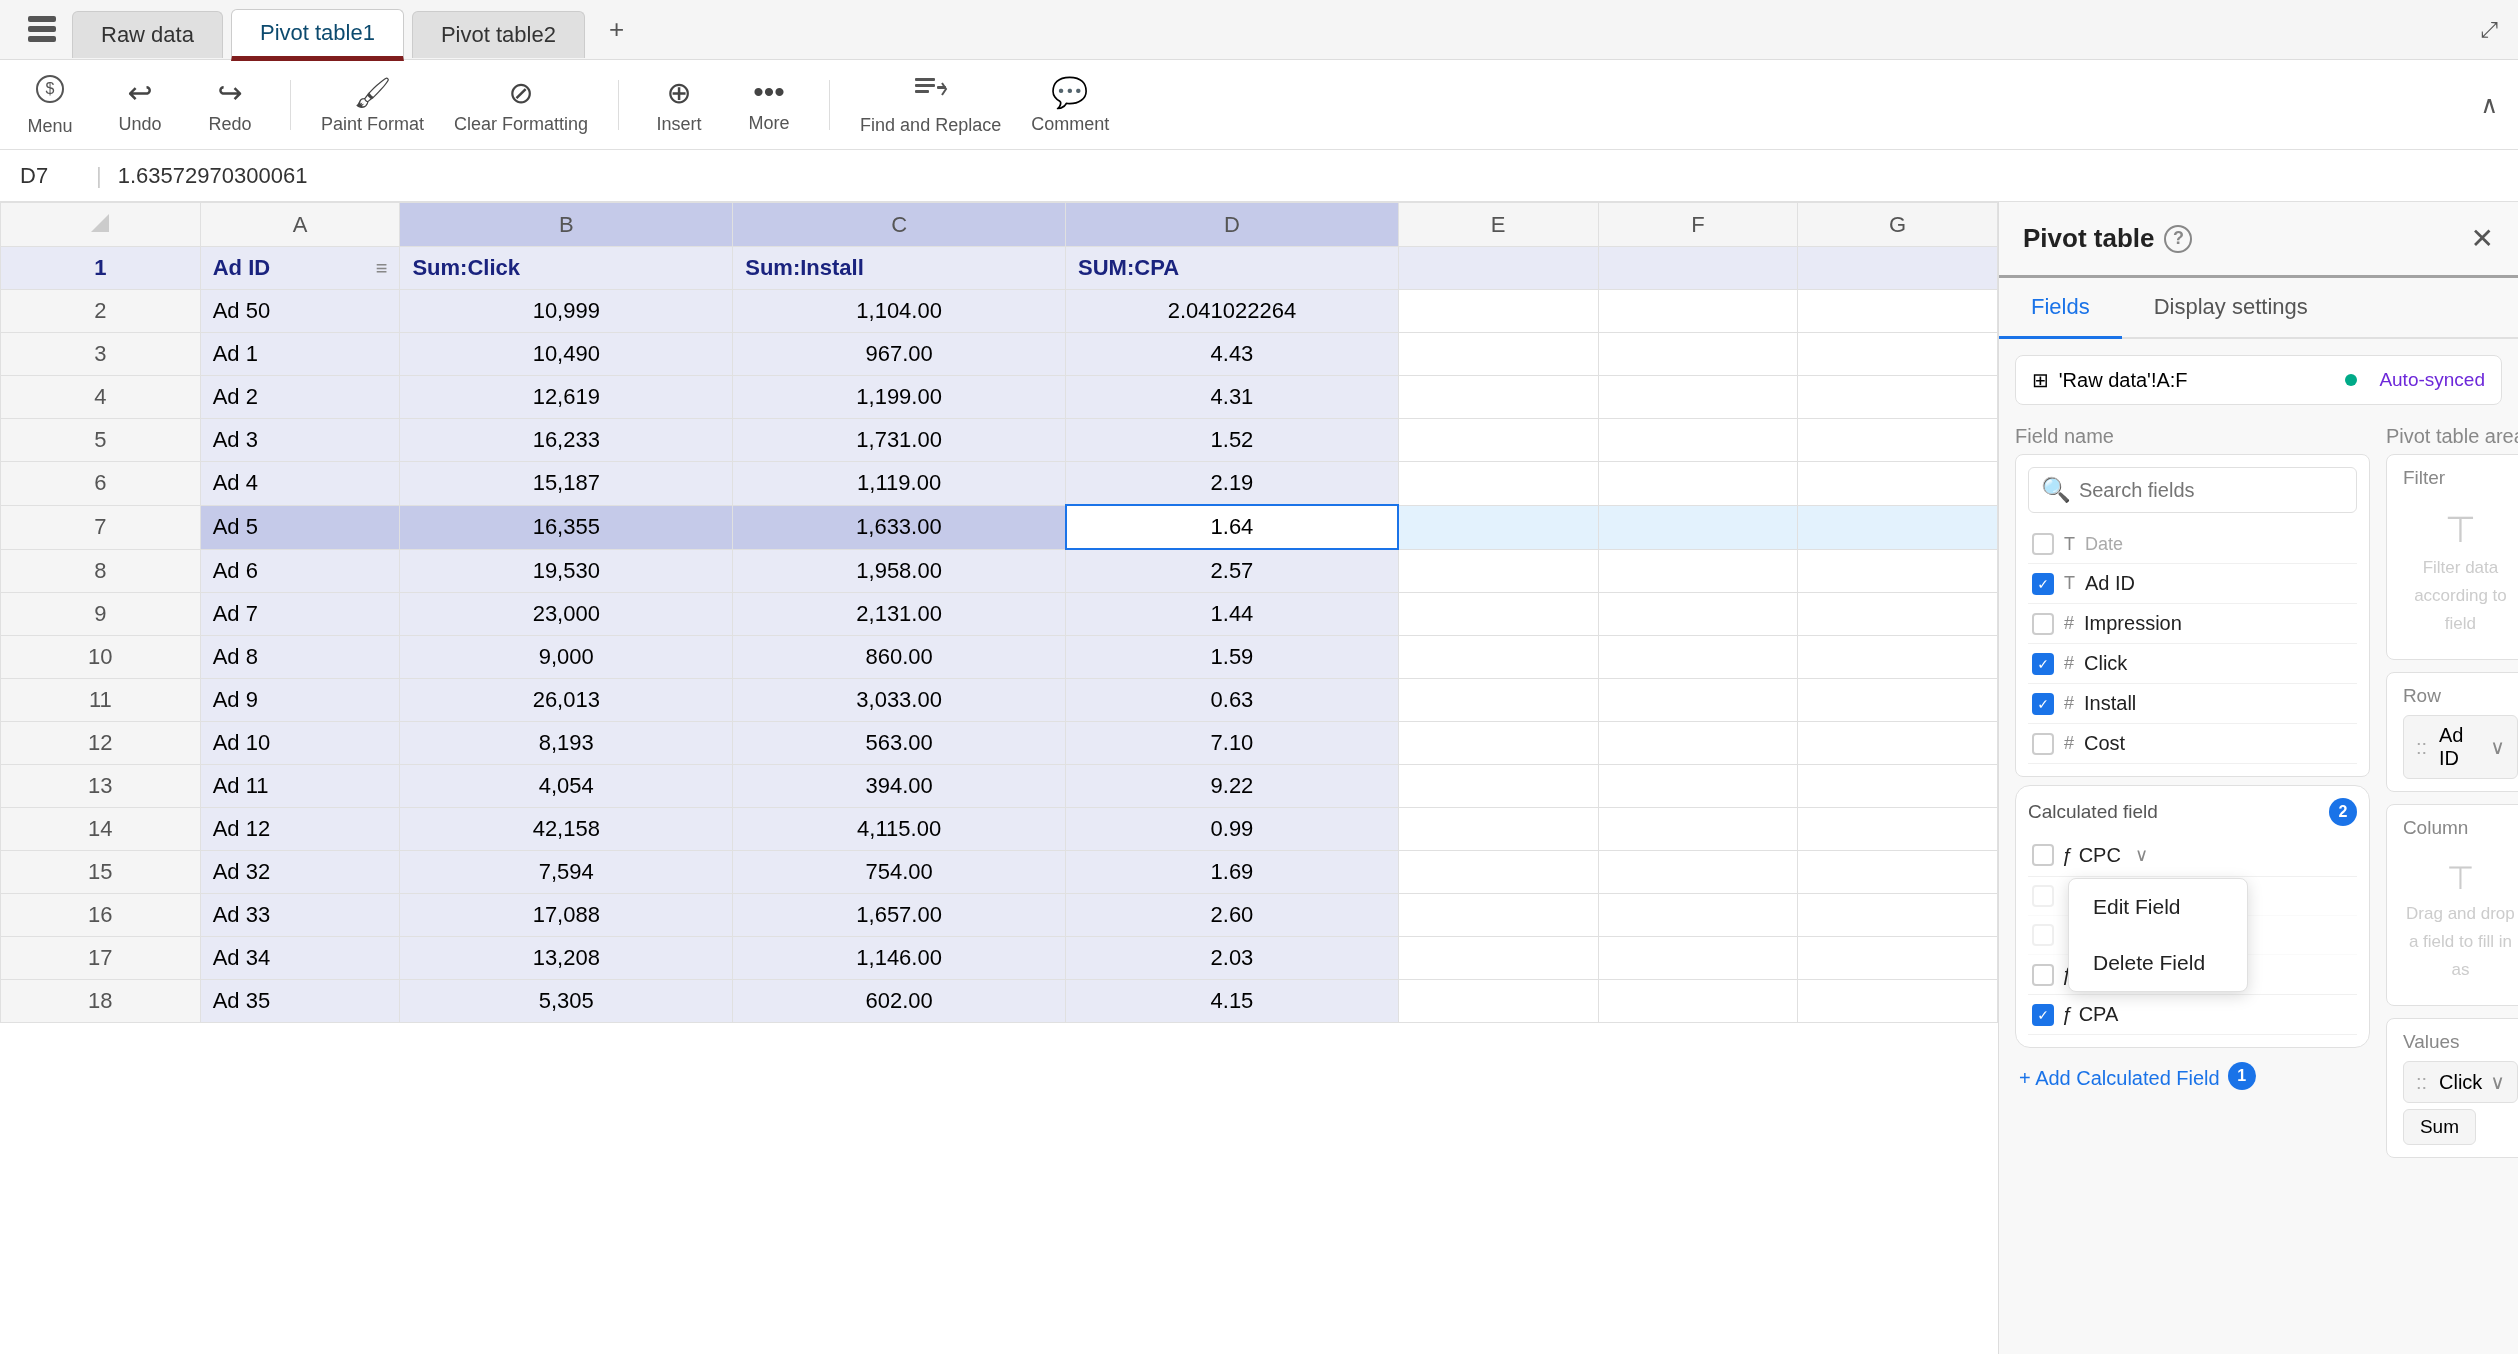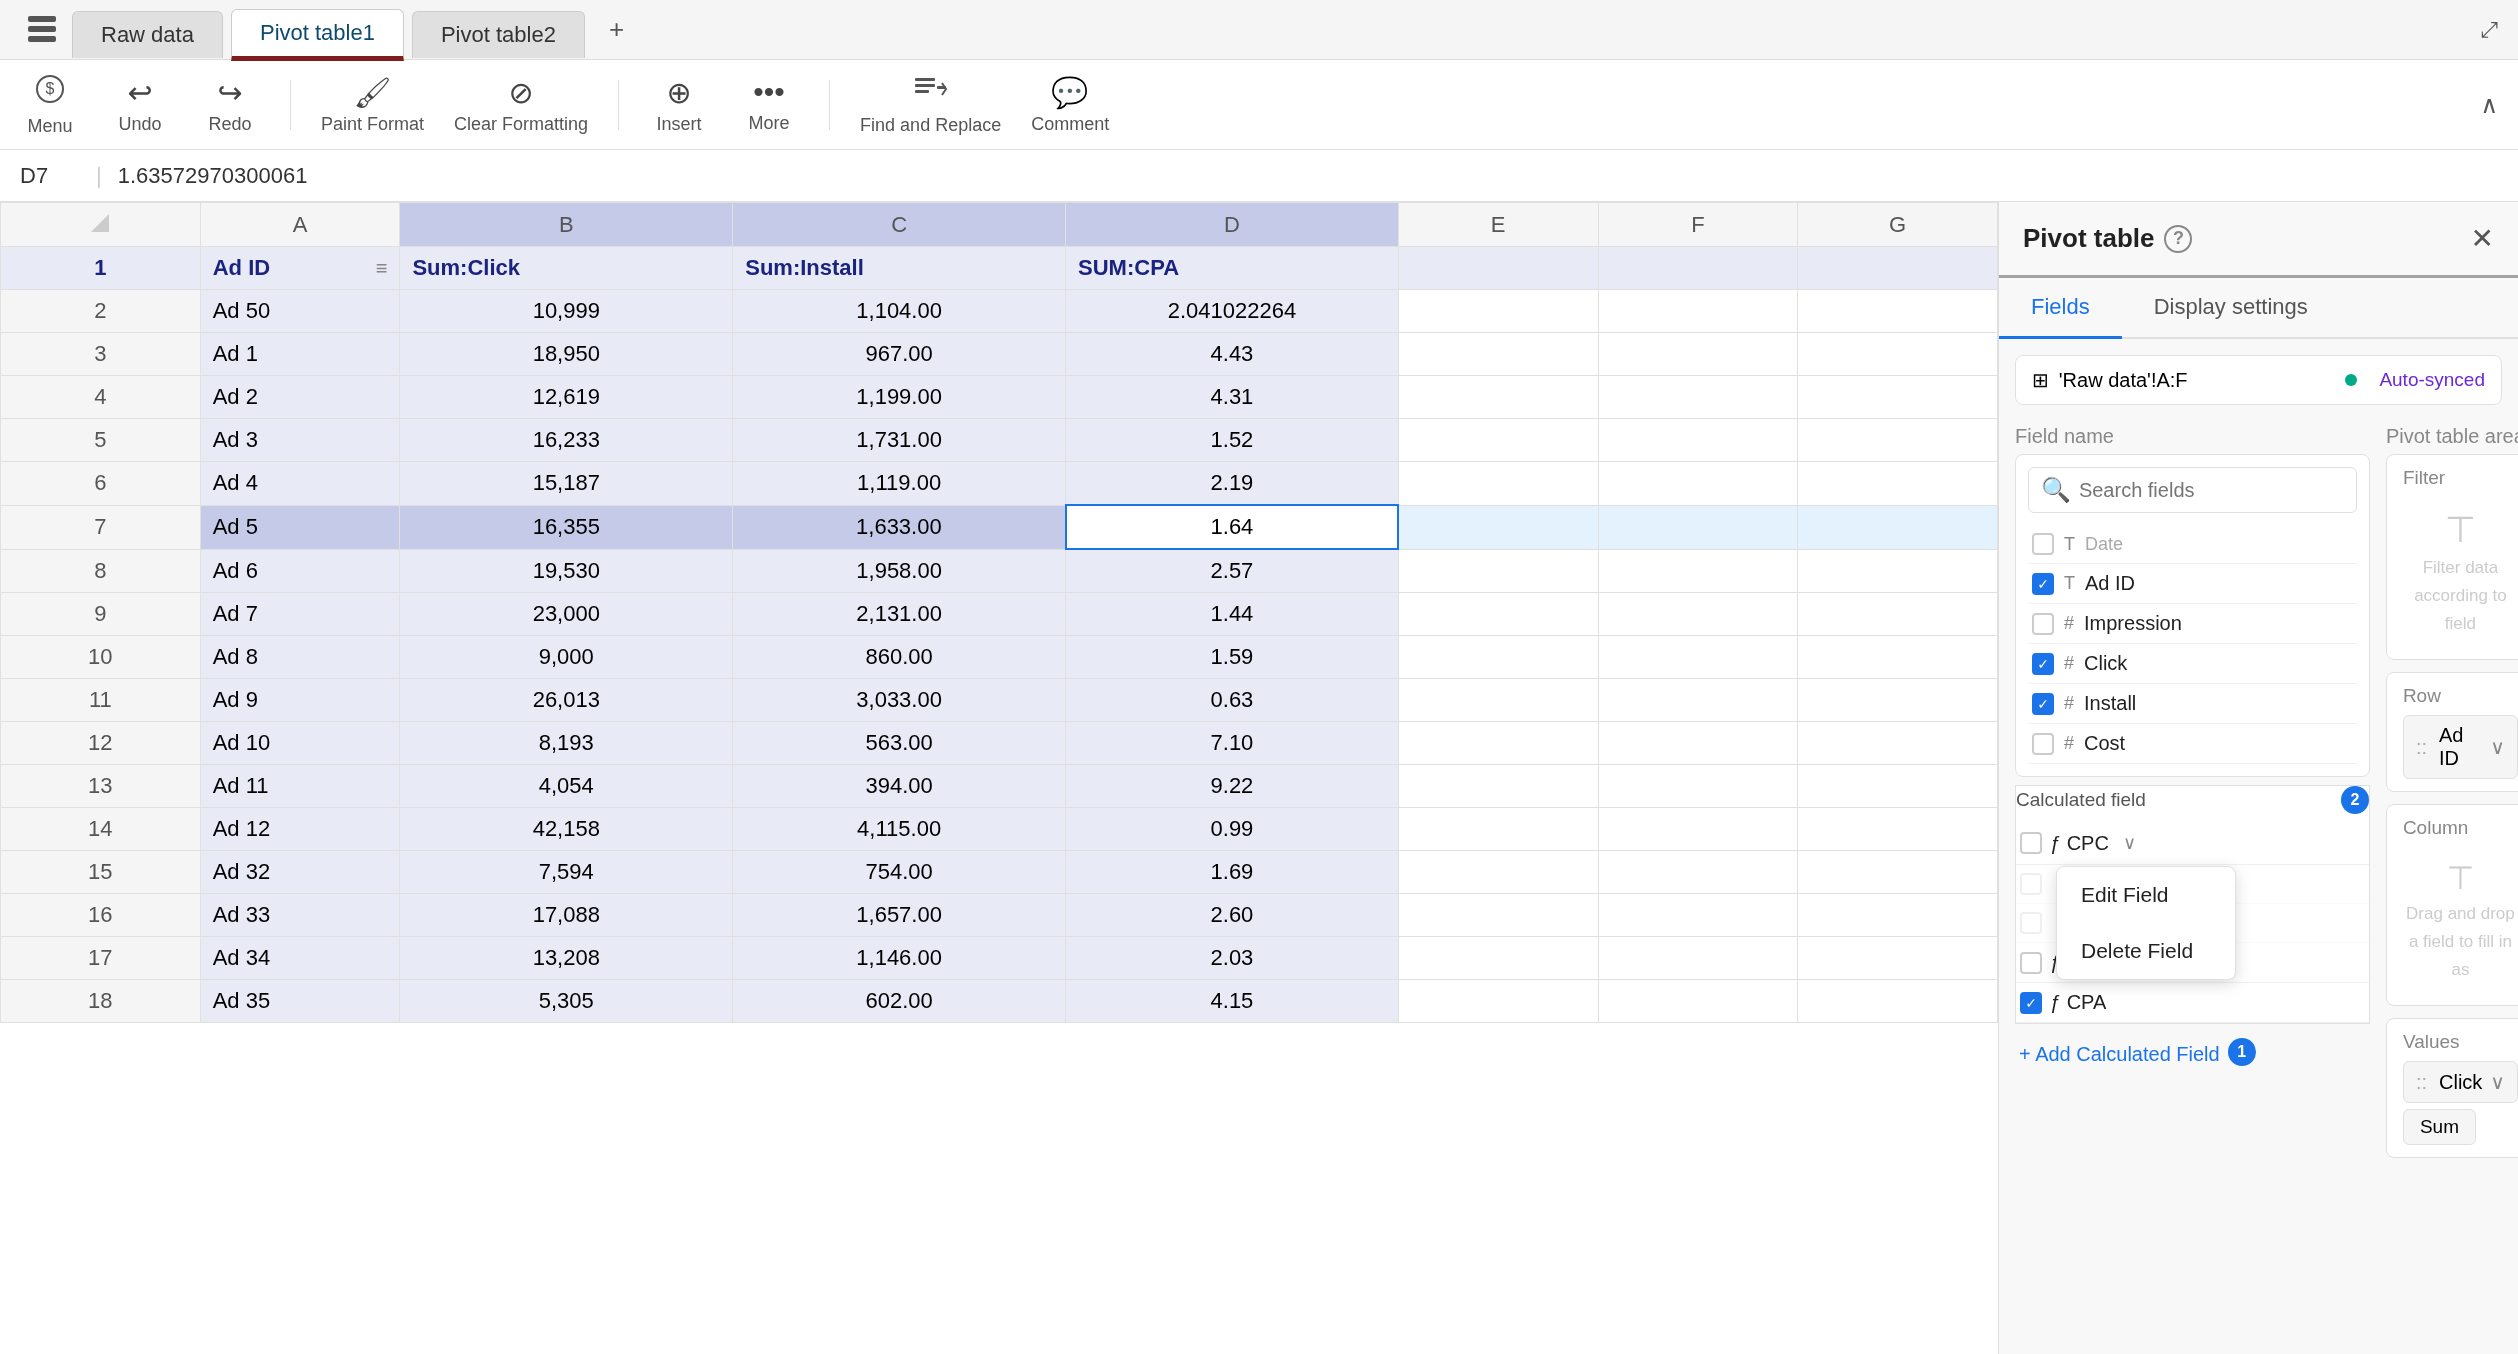--- a/index.html
+++ b/index.html
@@ -71,21 +71,21 @@
     .search-box input { border: none; outline: none; font-size: 20px; flex: 1; color: #888; background: transparent; }
 
     
     .field-item { display: flex; align-items: center; gap: 10px; padding: 8px 4px; font-size: 20px; border-bottom: 1px solid #f0f0f0; }
     .field-checkbox { width: 22px; height: 22px; border-radius: 4px; border: 2px solid #ccc; flex-shrink: 0; display: flex; align-items: center; justify-content: center; }
     .field-checkbox.checked { background: #1a73e8; border-color: #1a73e8; color: white; font-size: 14px; }
     .field-type { color: #888; font-size: 18px; }
     .field-name { color: #222; }
 
     
-    .calc-section { background: #fff; border: 1px solid #e0e0e0; border-radius: 0; margin-top: 8px; padding: 0; }
+    .calc-section { background: #fff; border: 1px solid #e0e0e0; border-radius: 15px; margin-top: 8px; padding: 12px; }
     .calc-header { display: flex; align-items: center; justify-content: space-between; margin-bottom: 8px; }
     .calc-label { font-size: 19px; color: #555; }
     .badge { background: #1a73e8; color: #fff; border-radius: 50%; width: 28px; height: 28px; display: flex; align-items: center; justify-content: center; font-size: 16px; font-weight: bold; }
     .calc-item { display: flex; align-items: center; gap: 8px; padding: 8px 4px; font-size: 20px; border-bottom: 1px solid #f0f0f0; position: relative; }
     .expand-btn { font-size: 18px; color: #888; cursor: pointer; padding: 2px 6px; }
 
     
     .dropdown-menu { position: absolute; left: 40px; top: 44px; background: #fff; border: 1px solid #e0e0e0; border-radius: 8px; box-shadow: 0 4px 16px rgba(0,0,0,0.15); z-index: 100; min-width: 180px; }
     .dropdown-item { padding: 16px 24px; font-size: 21px; cursor: pointer; color: #222; }
 
@@ -227,21 +227,21 @@
           <td class="col-b num-cell">10,999</td>
           <td class="col-c num-cell">1,104.00</td>
           <td class="col-b num-cell">2.041022264</td>
           <td></td>
           <td></td>
           <td></td>
         </tr>
         <tr>
           <td class="row-header">3</td>
           <td class="col-a">Ad 1</td>
-          <td class="col-b num-cell">18,950</td>
+          <td class="col-b num-cell">10,490</td>
           <td class="col-c num-cell">967.00</td>
           <td class="col-b num-cell">4.43</td>
           <td></td>
           <td></td>
           <td></td>
         </tr>
         <tr>
           <td class="row-header">4</td>
           <td class="col-a">Ad 2</td>
           <td class="col-b num-cell">12,619</td>

